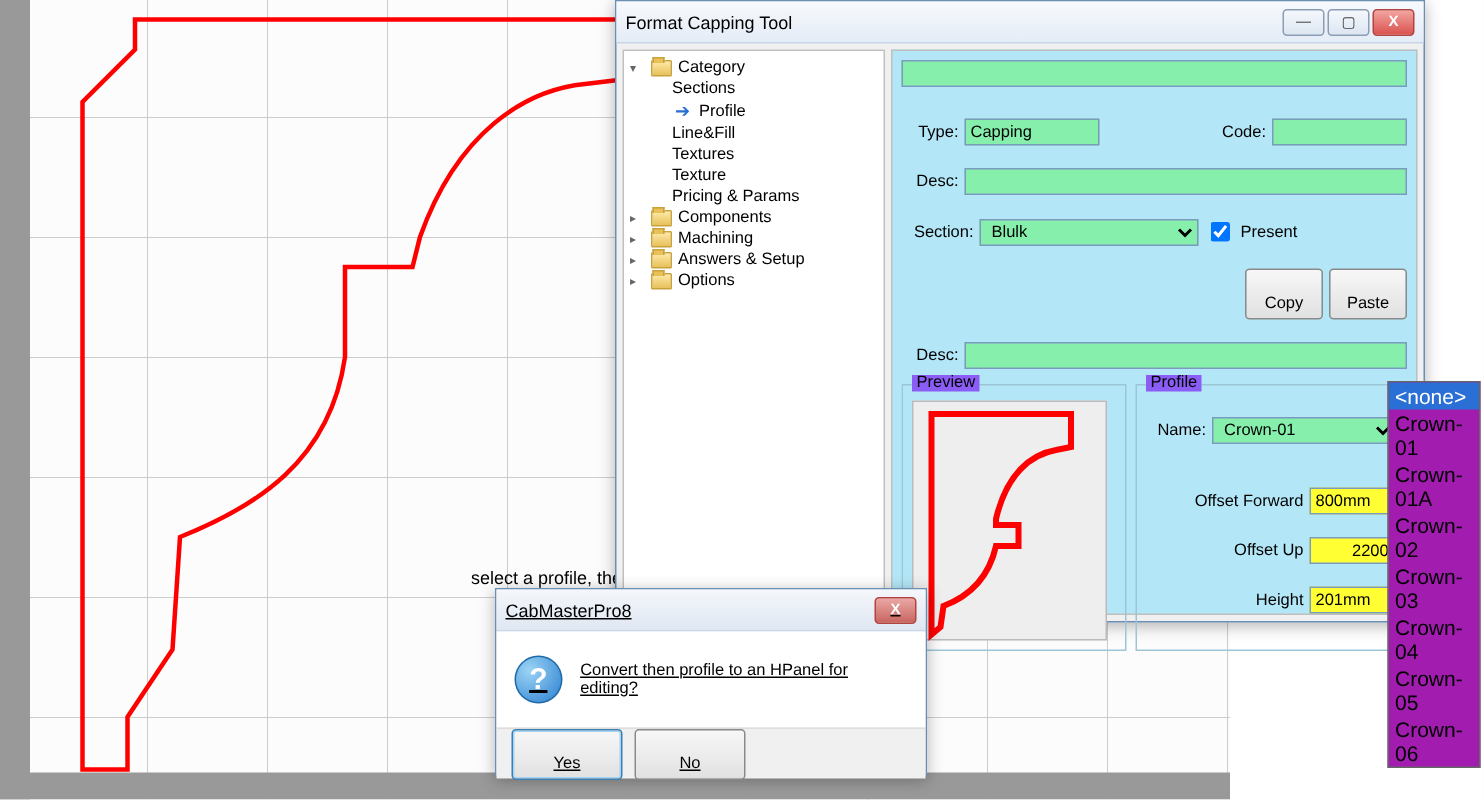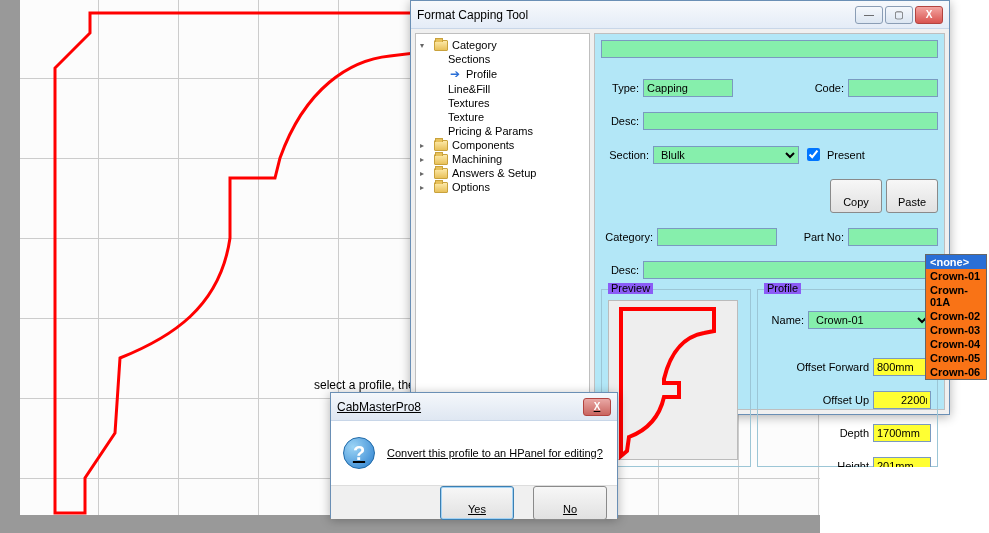--- a/index.html
+++ b/index.html
@@ -198,25 +198,24 @@
   }
   .profile-box {
     margin-left:156px;
     height:178px;
   }
   .yellow { background:#ffff33 !important; }
   .dropdown-pop {
     position:absolute;
     left:925px; top:254px;
     width:62px;
-    background:#f97316;
+    background:#a21caf;
     border:1px solid #666;
-    font-size:11px;
+    font-size:14px;
     z-index:50;
-    font-weight:bold;
   }
   .dropdown-pop div { padding:1px 4px; }
   .dropdown-pop div.sel { background:#2a6fd6; color:#fff; }
   
   .msgbox {
     left:330px; top:392px;
     width:288px; height:126px;text-decoration:underline;
   }
   .msgbox .titlebar { background: linear-gradient(#f4f7fb,#dfe7f2); }
   .msgbox-body {
@@ -234,22 +233,22 @@
     border:1px solid #206aa8;
     color:#fff;
     font-size:20px; font-weight:bold;
     display:flex; align-items:center; justify-content:center;
   }
   .msgbox-footer {
     background:#f0f0f0;
     height:34px;
     display:flex;
     align-items:center;
-    justify-content:flex-end;
-    gap:19px;
+    justify-content:flex-start;
+    gap:8px;
     padding:0 10px;
     border-top:1px solid #ddd;
   }
   .chk { width:13px; height:13px; }
 </style>
 </head>
 <body>
 
 <div class="canvas-area">
   <svg class="big-profile" viewBox="0 0 370 510">
@@ -330,27 +329,20 @@
         <span class="lbl" style="width:48px">Section:</span>
         <select style="width:146px">
           <option>Blulk</option>
         </select>
         <input type="checkbox" class="chk" checked="" style="">
         <span>Present</span>
       </div>
       <div class="row" style="justify-content:flex-end">
         <button class="btn">Copy</button>
         <button class="btn">Paste</button>
-      </div>
-      <div class="row">
-        <span class="lbl" style="width:52px">Category:</span>
-        <input type="text" style="width: 120px;">
-        <span style="flex:1"></span>
-        <span class="lbl">Part No:</span>
-        <input type="text" style="width: 90px;">
       </div>
       <div class="row">
         <span class="lbl" style="width:38px">Desc:</span>
         <input type="text" style="flex: 1 1 0%;">
       </div>
 
       <div style="overflow:hidden">
         <div class="fieldset preview-box">
           <span class="legend">Preview</span>
           <div class="preview-canvas">
@@ -372,24 +364,20 @@
           <div style="height:10px"></div>
           <div class="row">
             <span class="lbl" style="flex:1">Offset Forward</span>
             <input type="text" class="yellow" style="width: 58px;" value="800mm">
           </div>
           <div class="row">
             <span class="lbl" style="flex:1">Offset Up</span>
             <input type="text" class="yellow" style="width: 58px; padding-left: 27px;" value="2200mm">
           </div>
           <div class="row">
-            <span class="lbl" style="flex:1">Depth</span>
-            <input type="text" class="yellow" style="width: 58px;" value="1700mm">
-          </div>
-          <div class="row">
             <span class="lbl" style="flex:1">Height</span>
             <input type="text" class="yellow" style="width: 58px;" value="201mm">
           </div>
         </div>
       </div>
     </div>
   </div>
 </div>
 
 <div class="dropdown-pop">
@@ -405,19 +393,19 @@
 
 <div class="window msgbox">
   <div class="titlebar">
     <span class="title">CabMasterPro8</span>
     <div class="winbtns">
       <div class="winbtn close" style="background:linear-gradient(#e9a8a5,#c96560)">X</div>
     </div>
   </div>
   <div class="msgbox-body">
     <div class="q-icon">?</div>
-    <span>Convert this profile to an HPanel for editing?</span>
+    <span>Convert then profile to an HPanel for editing?</span>
   </div>
   <div class="msgbox-footer">
     <button class="btn default" style="min-width:74px">Yes</button>
     <button class="btn" style="min-width:74px">No</button>
   </div>
 </div>
 
 </body></html>

